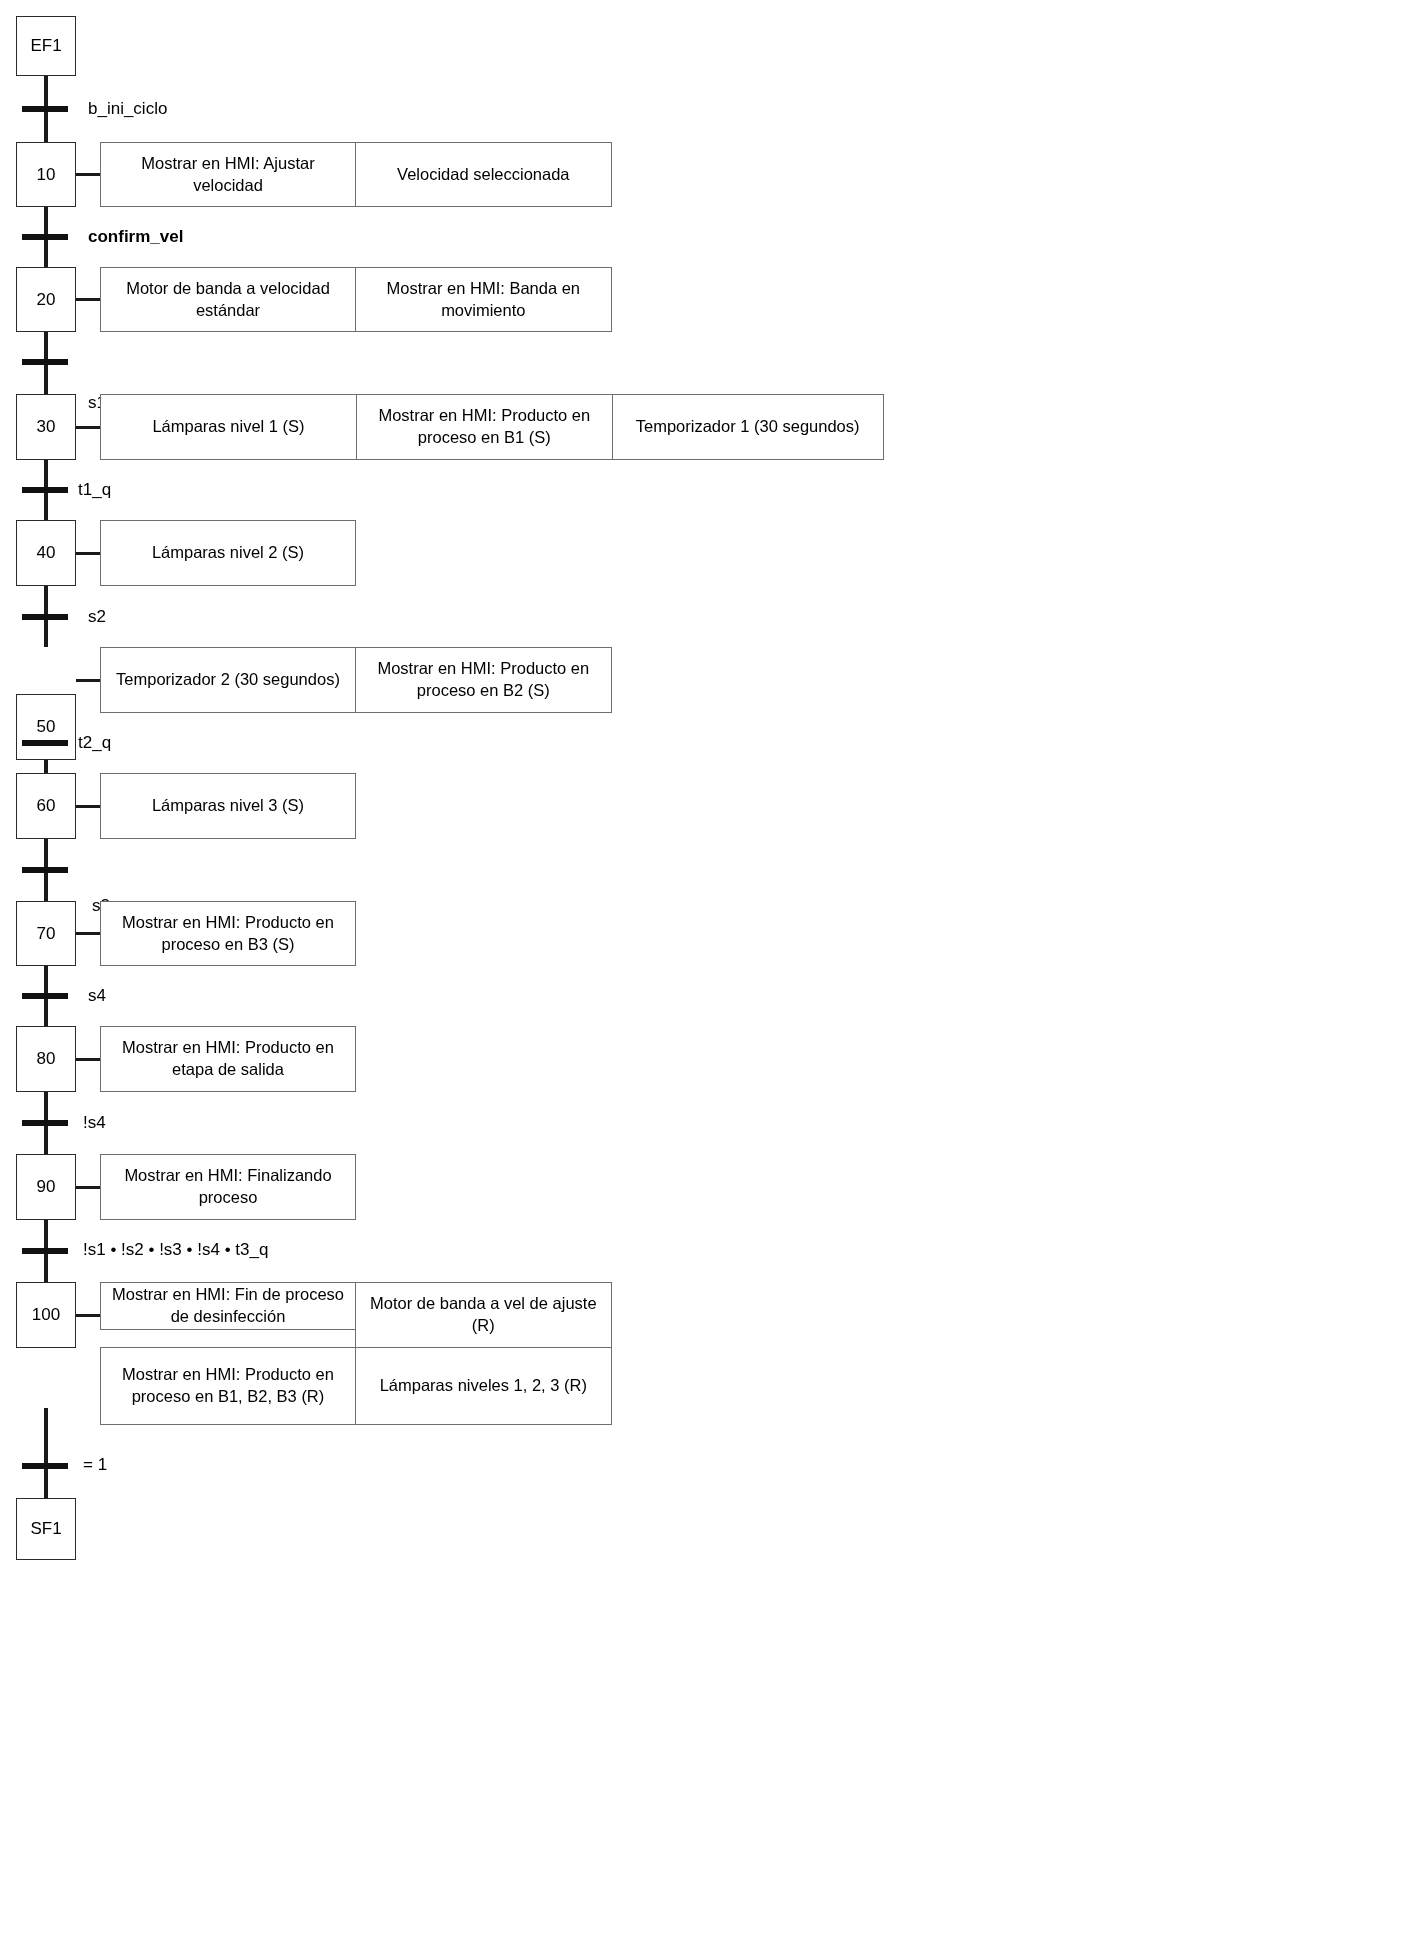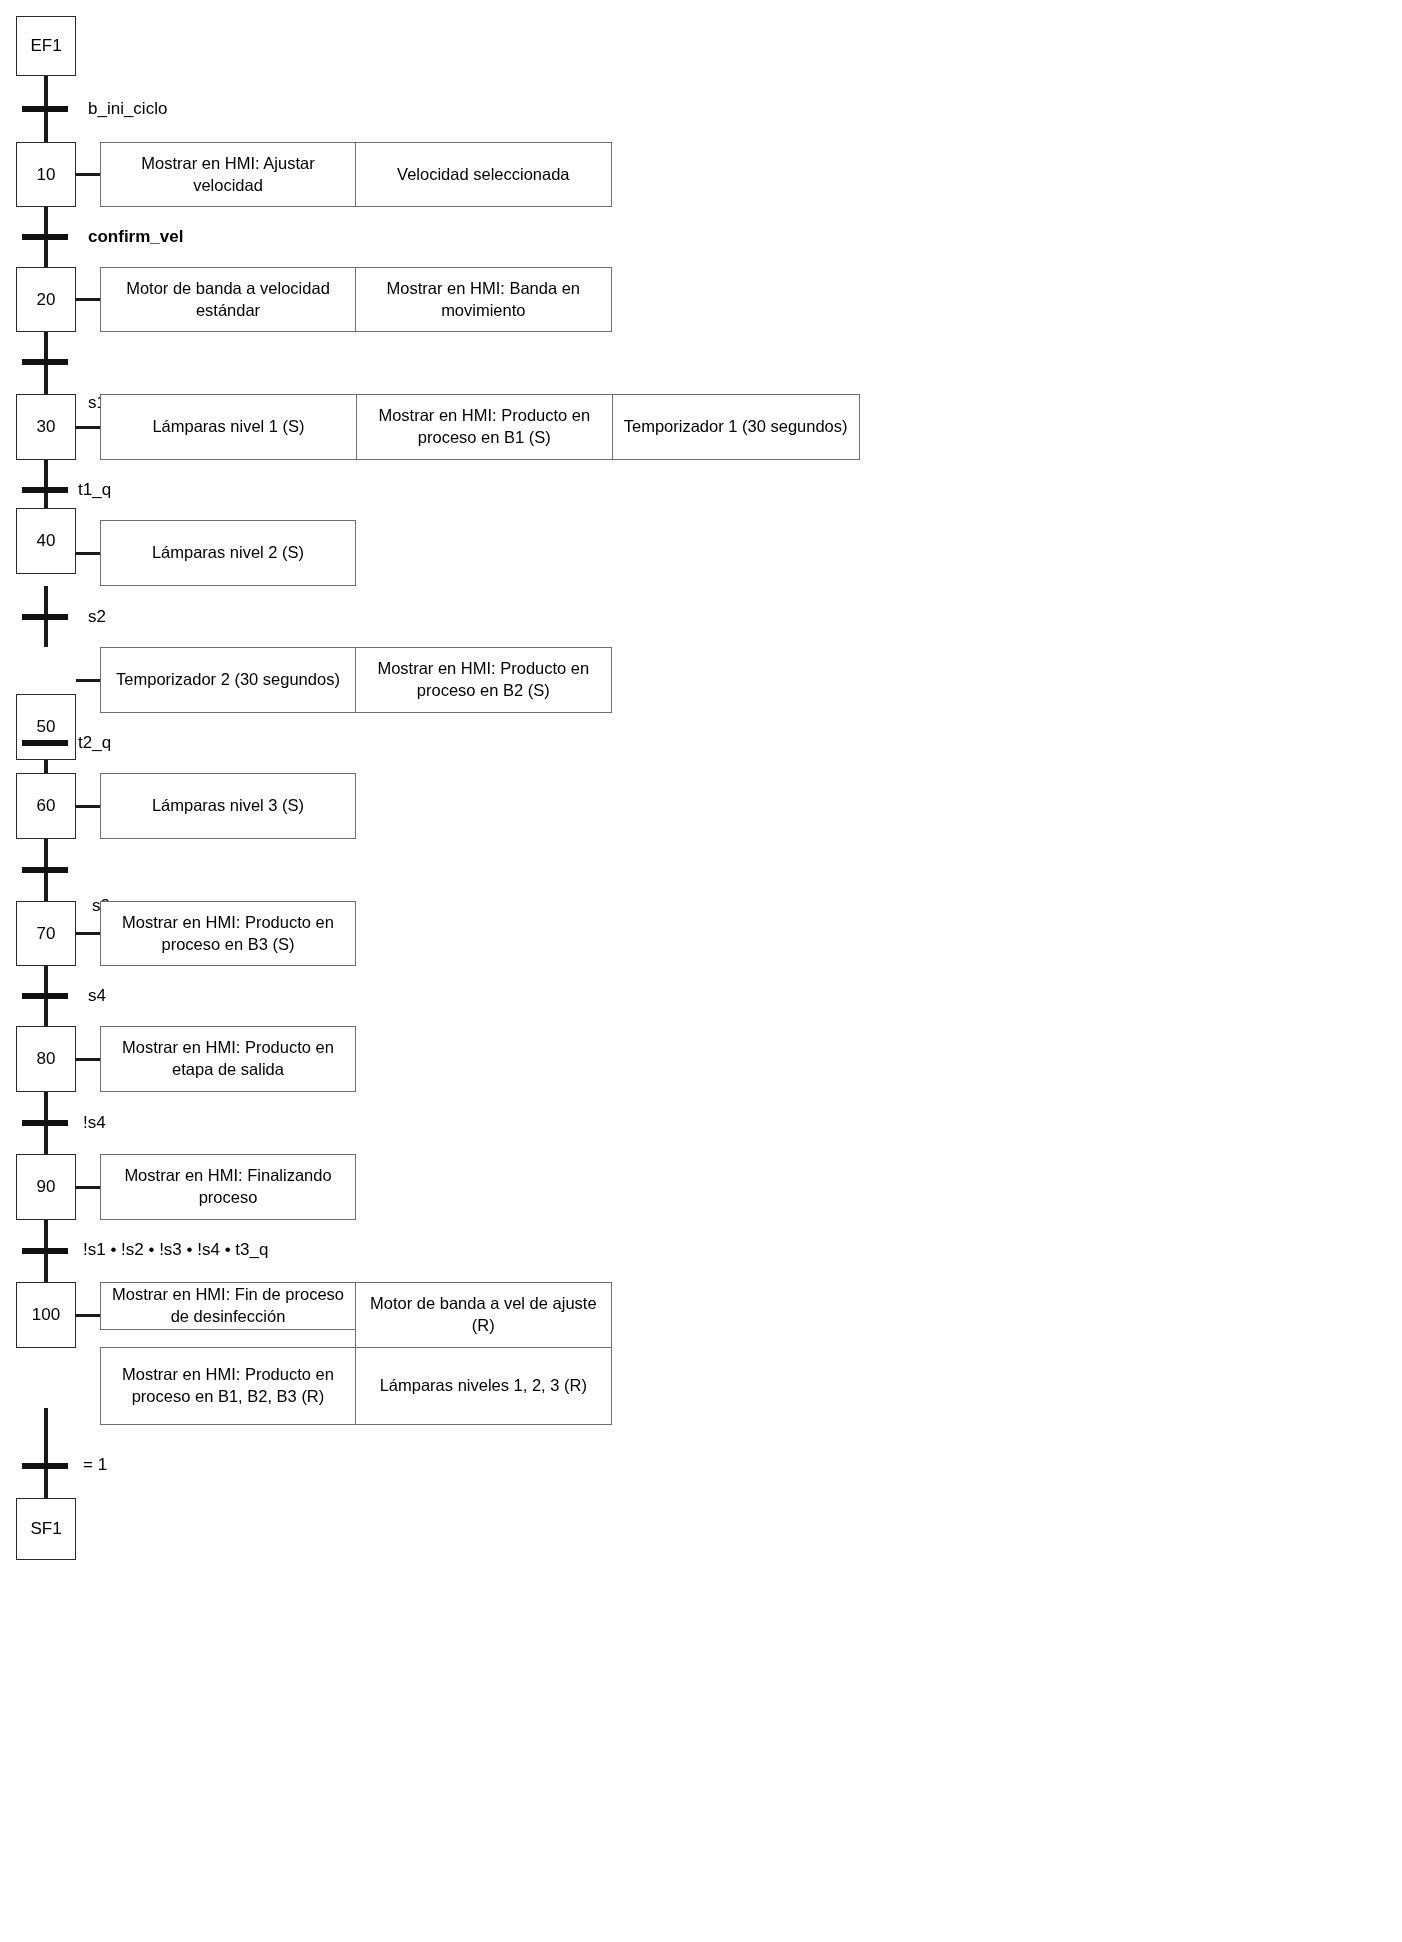--- a/index.html
+++ b/index.html
@@ -146,27 +146,27 @@
   <div class="transition" style="top:359px;"></div>
   <div class="transition-label" style="left:88px; top:353px;margin-top:41px;">s1</div>
 
   <div class="step-box" style="top:394px; height:66px;">
     <span>30</span>
   </div>
   <div class="stub" style="left:76px; top:426px; width:24px;"></div>
   <div class="action-row" style="left:100px; top:394px; height:66px;">
     <div class="action-box" style="width:257px; height:66px;">Lámparas nivel 1 (S)</div>
     <div class="action-box" style="width:257px; height:66px;">Mostrar en HMI: Producto en proceso en B1 (S)</div>
-    <div class="action-box" style="width:248px; height:66px;text-align:center;">Temporizador 1 (30 segundos)</div>
+    <div class="action-box" style="width:272px; height:66px;text-align:center;">Temporizador 1 (30 segundos)</div>
   </div>
 
   <div class="transition" style="top:487px;"></div>
   <div class="transition-label" style="left:78px; top:481px;">t1_q</div>
 
-  <div class="step-box" style="top:508px; height:66px;">
+  <div class="step-box" style="top:520px; height:66px;">
     <span>40</span>
   </div>
   <div class="stub" style="left:76px; top:552px; width:24px;"></div>
   <div class="action-row" style="left:100px; top:520px; height:66px;">
     <div class="action-box" style="width:256px; height:66px;">Lámparas nivel 2 (S)</div>
   </div>
 
   <div class="transition" style="top:614px;"></div>
   <div class="transition-label" style="left:88px; top:608px;">s2</div>
 

